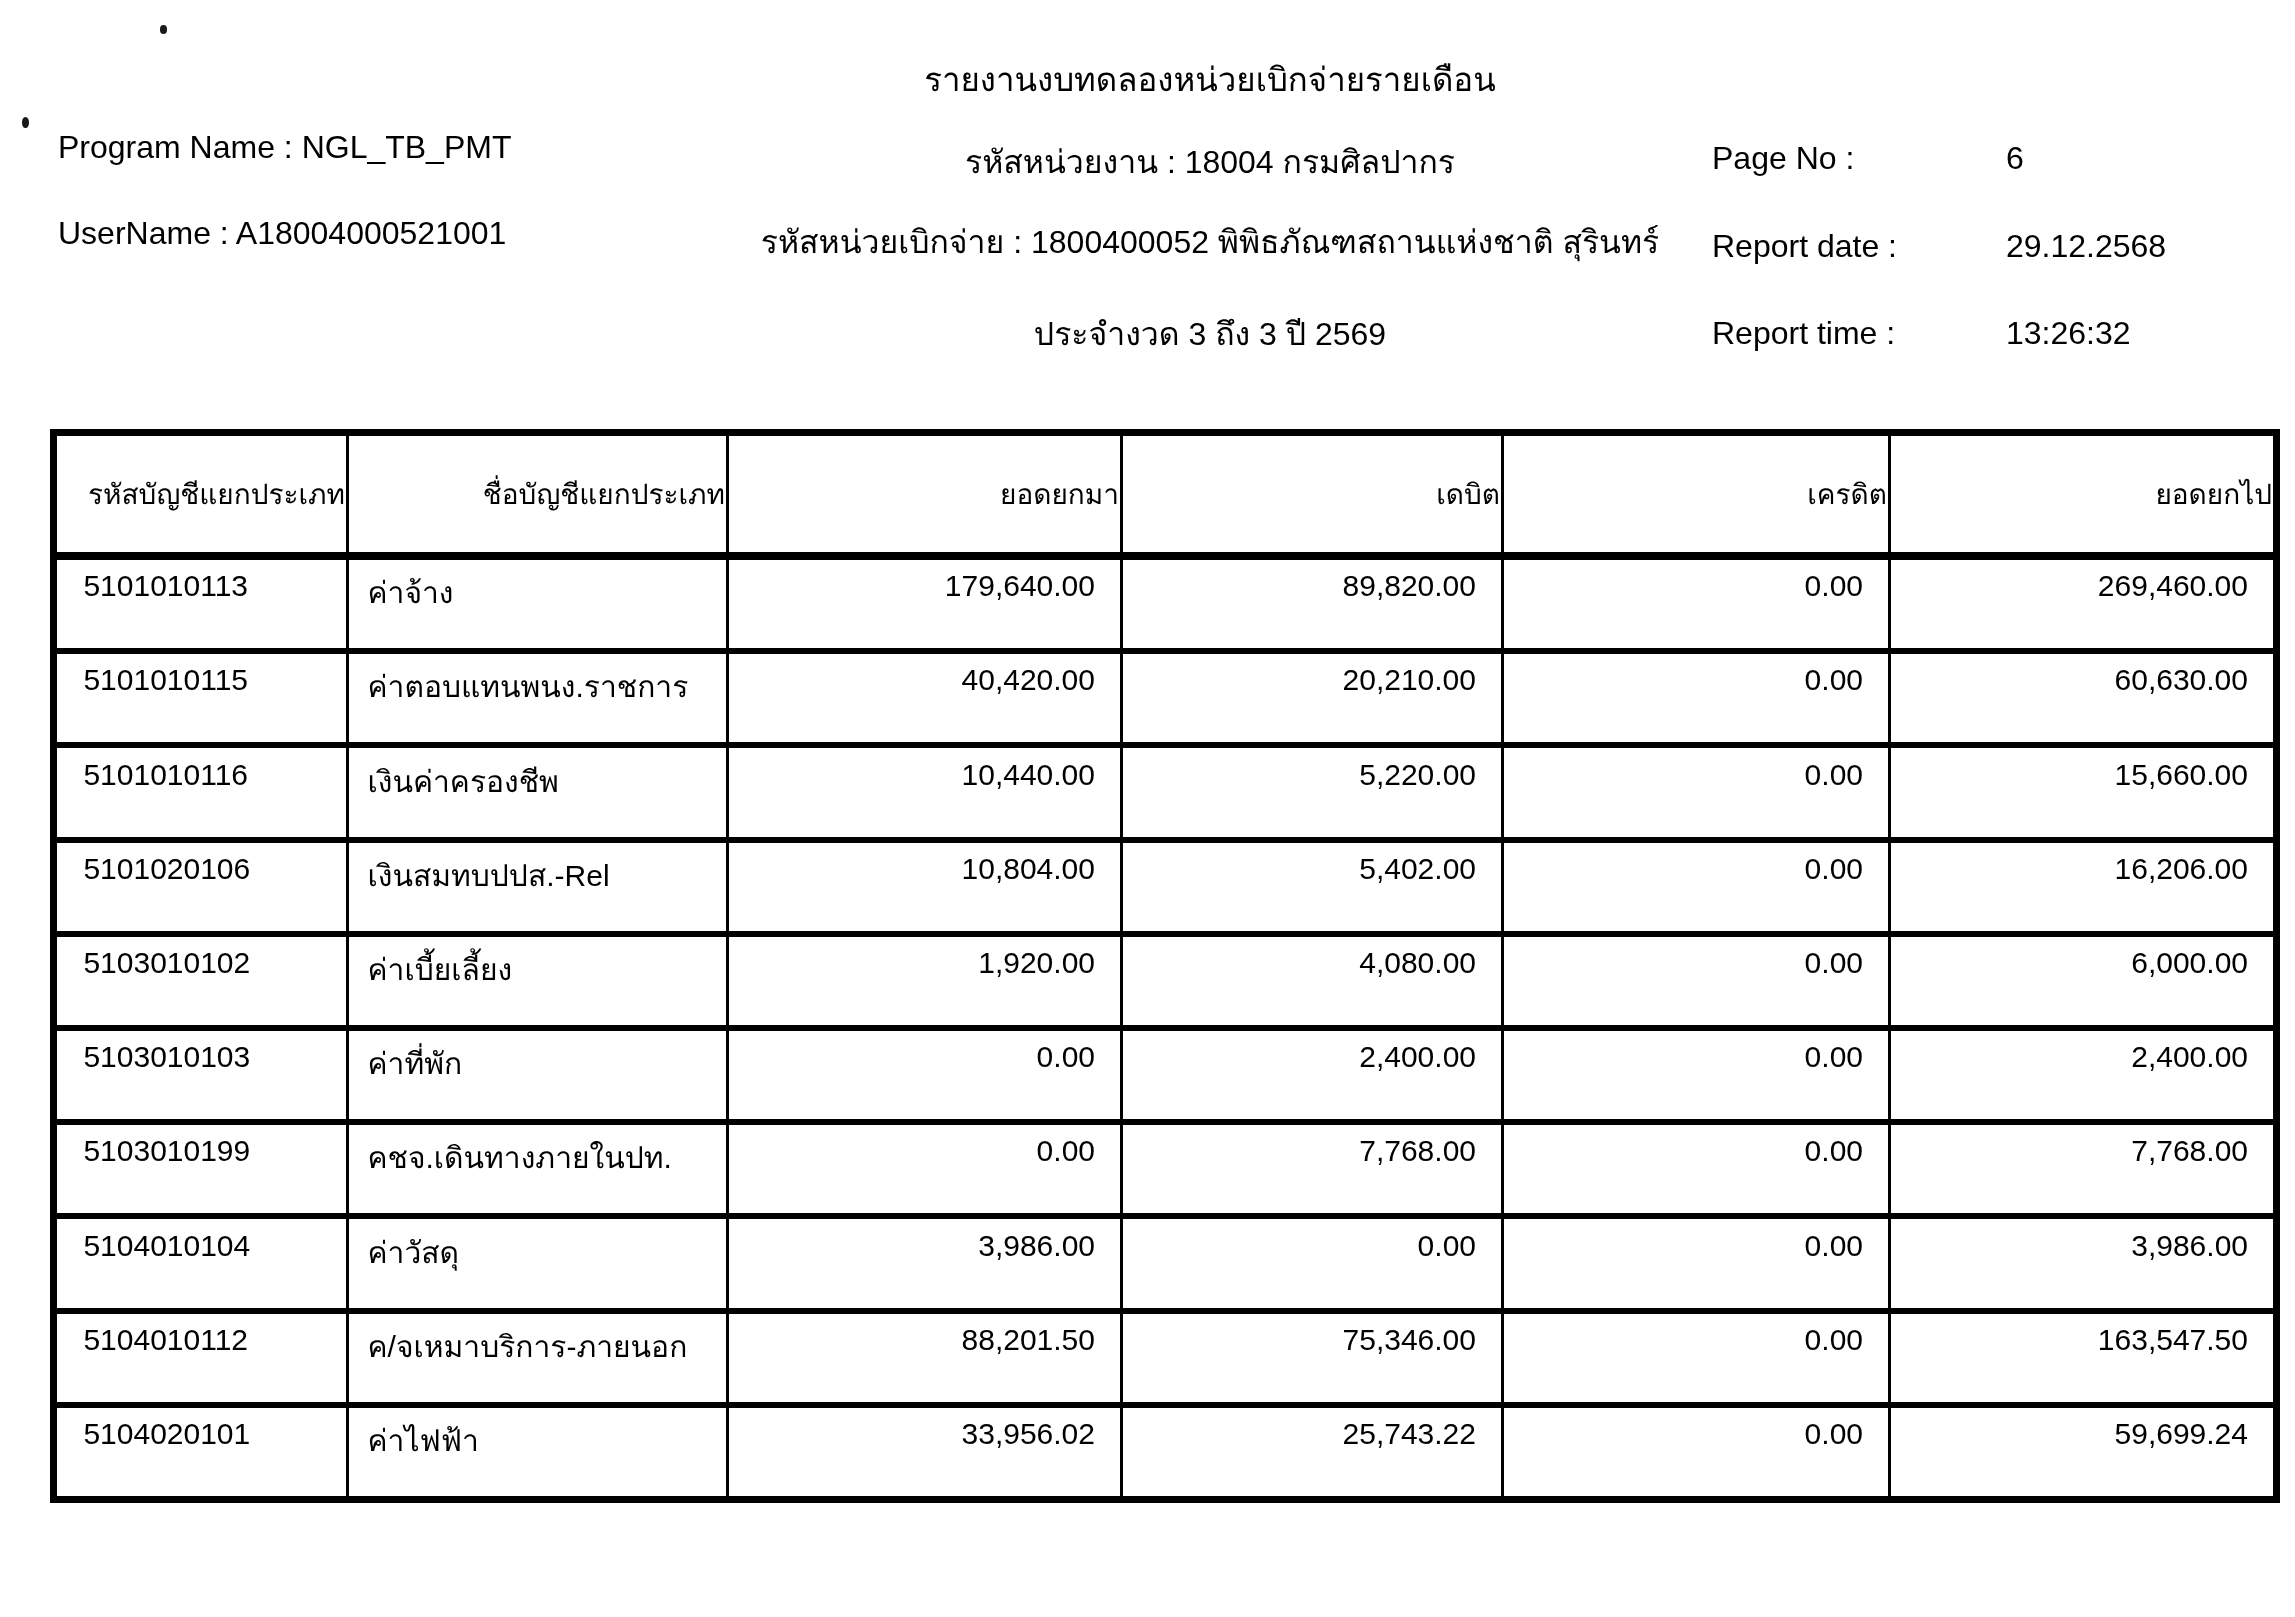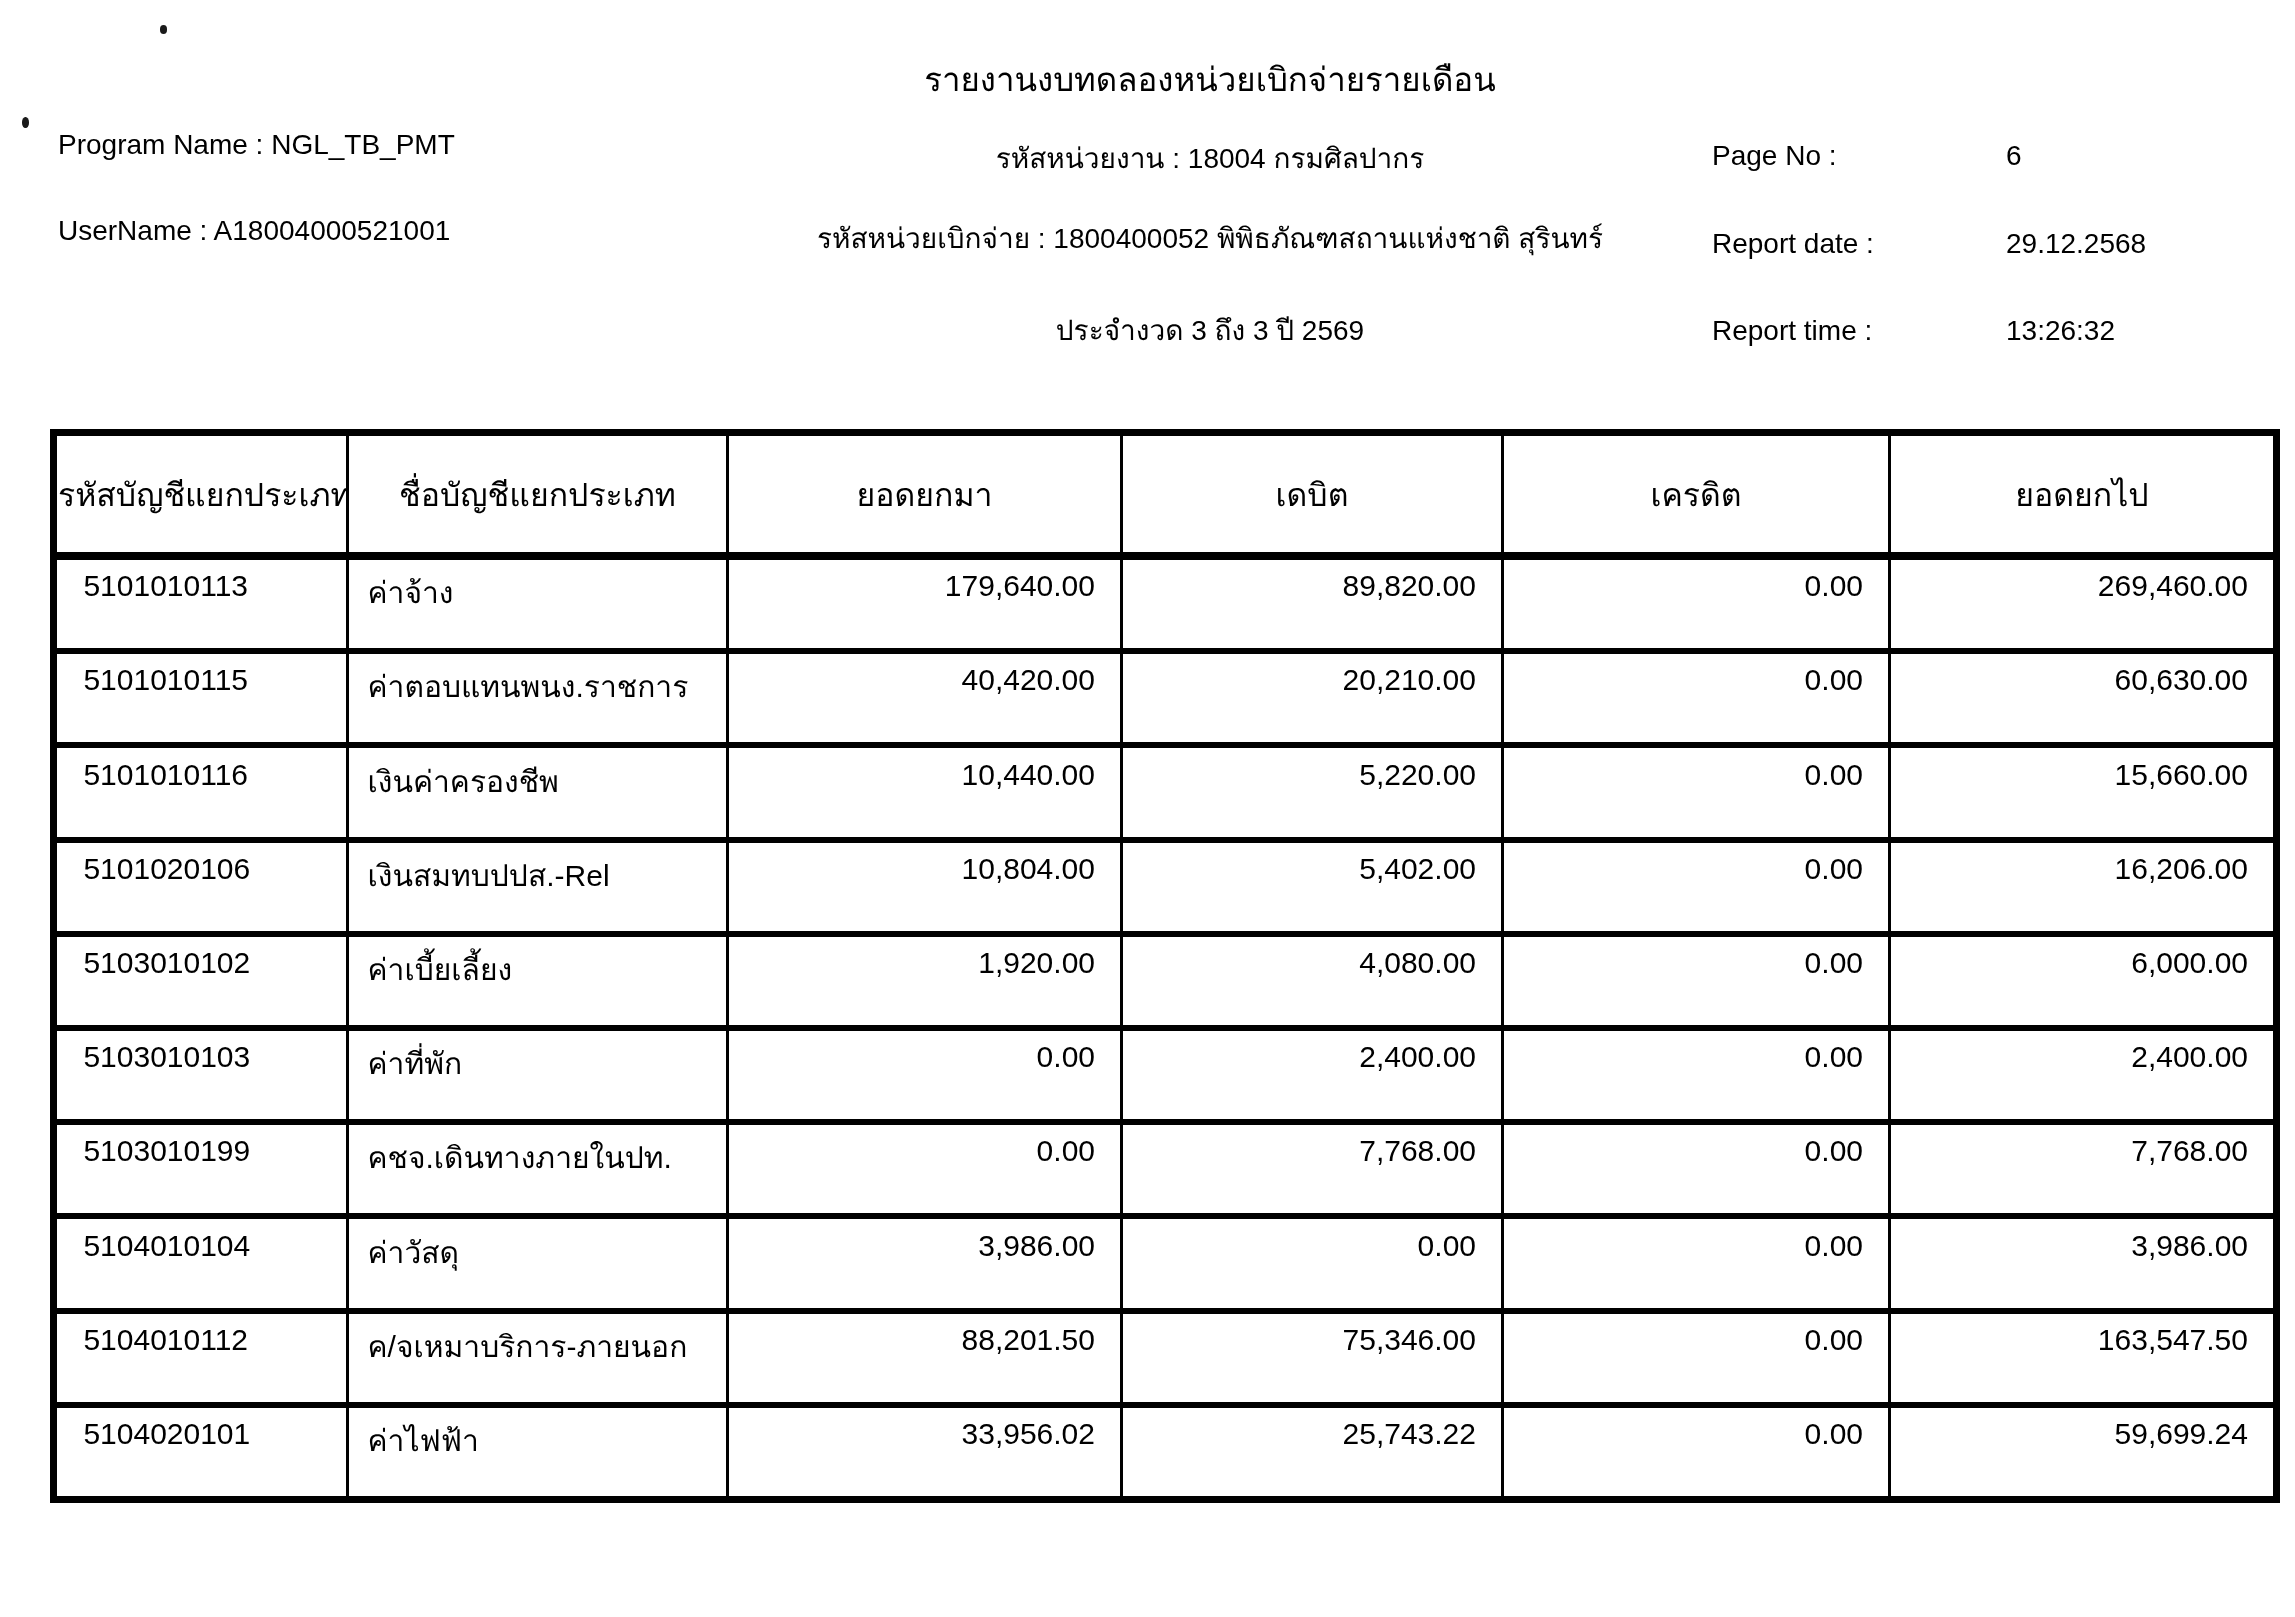--- a/index.html
+++ b/index.html
@@ -12,21 +12,21 @@
     overflow: hidden;
   }
   .page { position: absolute; inset: 0; padding-left: 36px; }
 
   
   .speck { position: absolute; background: #1a1a1a; border-radius: 50%; }
   .speck.s1 { left: 160px; top: 25px; width: 7.3px; height: 8.6px; }
   .speck.s2 { left: 22.4px; top: 117px; width: 6.6px; height: 10.6px; }
 
   
-  .hline { position: absolute; font-size: 28px; white-space: nowrap; }
+  .hline { position: absolute; font-size: 32px; white-space: nowrap; }
   .center { left: 125px; width: 2170px; text-align: center; }
   .title        { top: 53px;  font-size: 33px; }
   .agency-line  { top: 136px; }
   .unit-line    { top: 216px; }
   .period-line  { top: 308px; }
   .lbl-left     { left: 58px; }
   .program-line { top: 129px; }
   .username-line{ top: 215px; }
   .lbl-right    { left: 1712px; }
   .val-right    { left: 2006px; }
@@ -46,22 +46,22 @@
   table.tb { border: 7.3px solid #000; }
   .tb th, .tb td {
     border-right: 3.3px solid #000;
     font-weight: normal;
     overflow: hidden;
     white-space: nowrap;
   }
   .tb thead th {
     border-bottom: 8px solid #000;
     height: 114px;
-    font-size: 32px;
-    text-align: center;
+    font-size: 28px;
+    text-align: right;
     vertical-align: middle;
   }
   .tb tbody td {
     border-bottom: 6px solid #000;
     height: 78px;
     font-size: 30px;
     vertical-align: top;
     padding-top: 9.2px;
   }
   .tb td.code { text-align: left; padding-left: 26.4px; }

